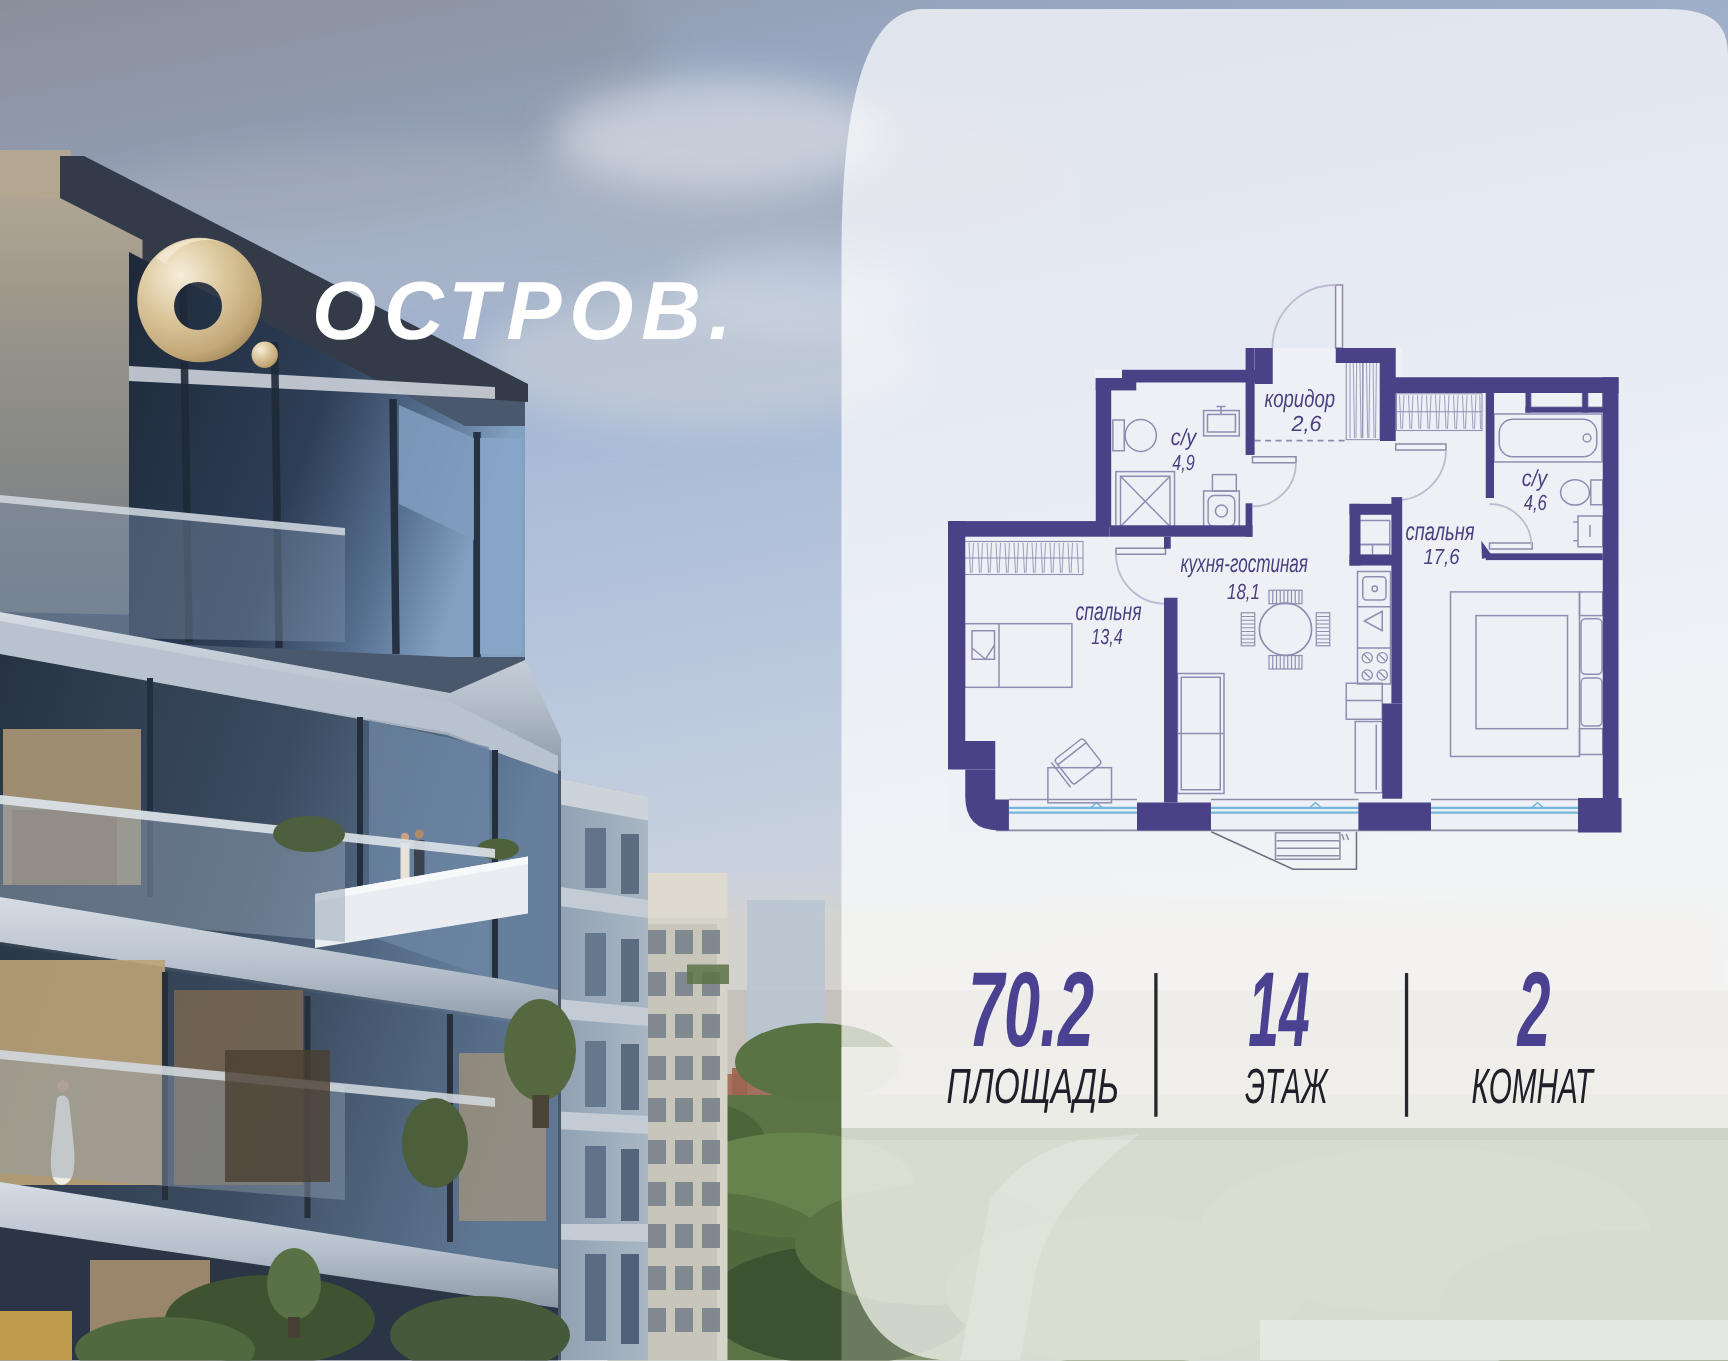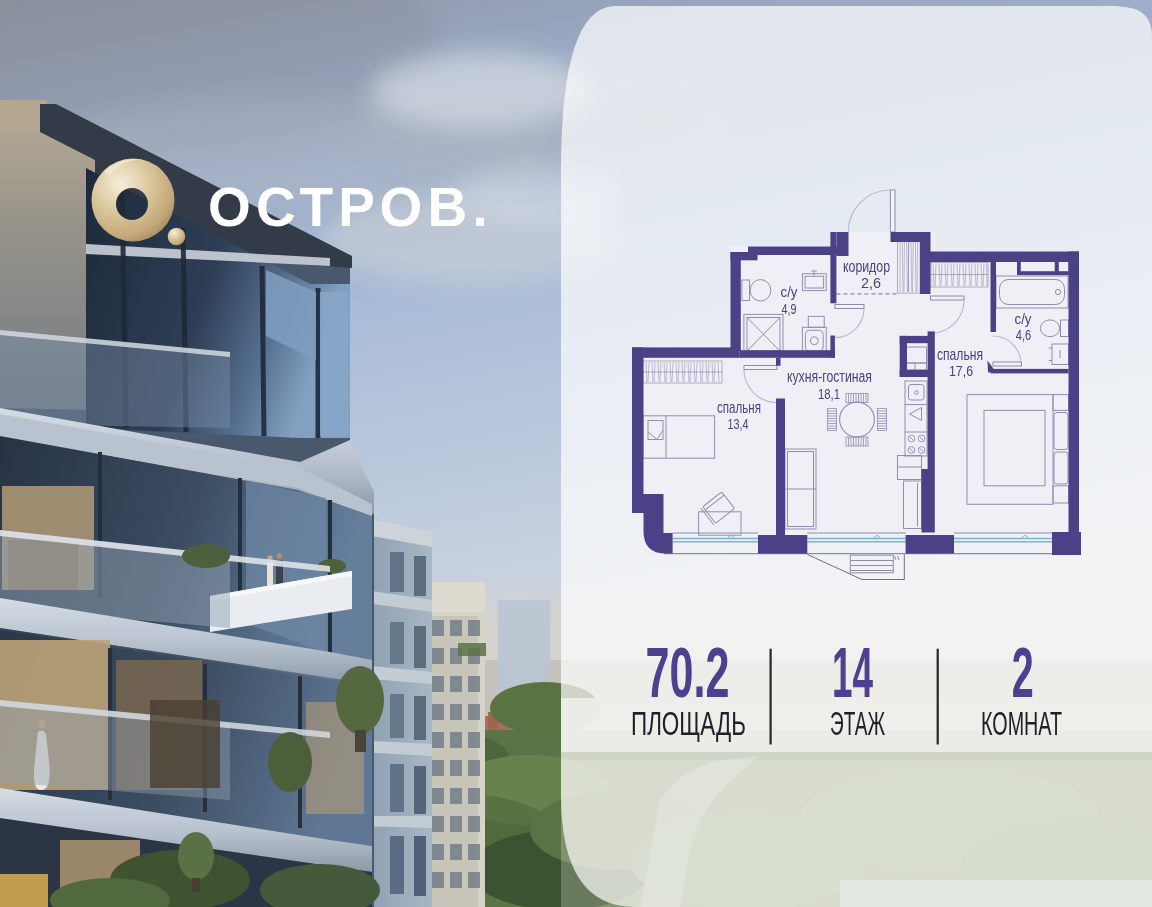--- a/index.html
+++ b/index.html
@@ -1,16 +1,16 @@
 <!DOCTYPE html>
 <html><head>
 <meta charset="utf-8">
 <style>
   html,body{margin:0;padding:0;background:#fff;}
-  .stage{position:relative;width:1152px;height:907px;overflow:hidden;font-family:"Liberation Sans",sans-serif;}
+  .stage{position:relative;width:1152px;height:907px;overflow:hidden;font-family:"Liberation Sans",sans-serif;font-style:italic;}
   svg{display:block;}
 </style>
 </head>
 <body>
 <div class="stage">
 <svg width="1152" height="907" viewBox="0 0 1152 907" xmlns="http://www.w3.org/2000/svg">
 <defs>
   <linearGradient id="sky" x1="0" y1="0" x2="0.25" y2="1">
     <stop offset="0" stop-color="#8e939f"></stop>
     <stop offset="0.15" stop-color="#98a6c0"></stop>

